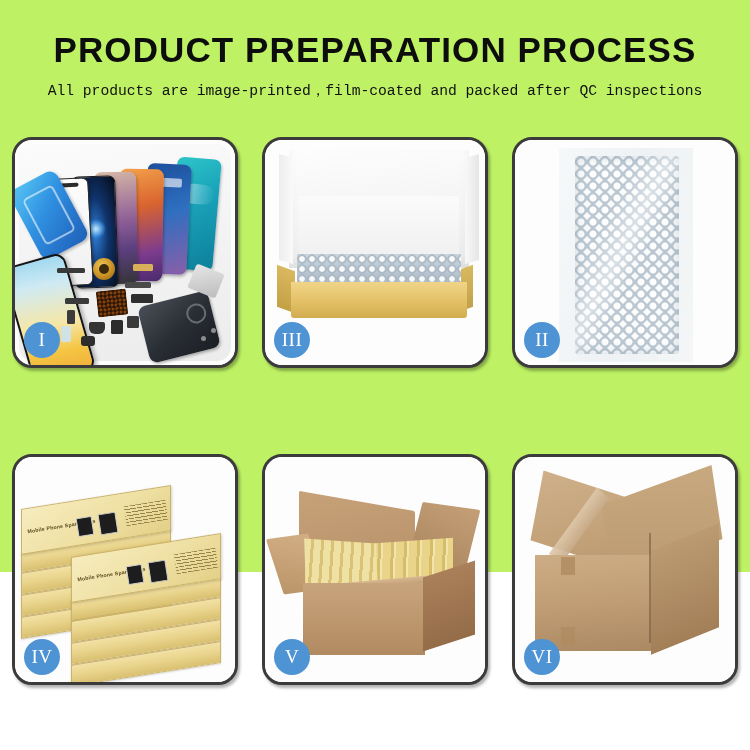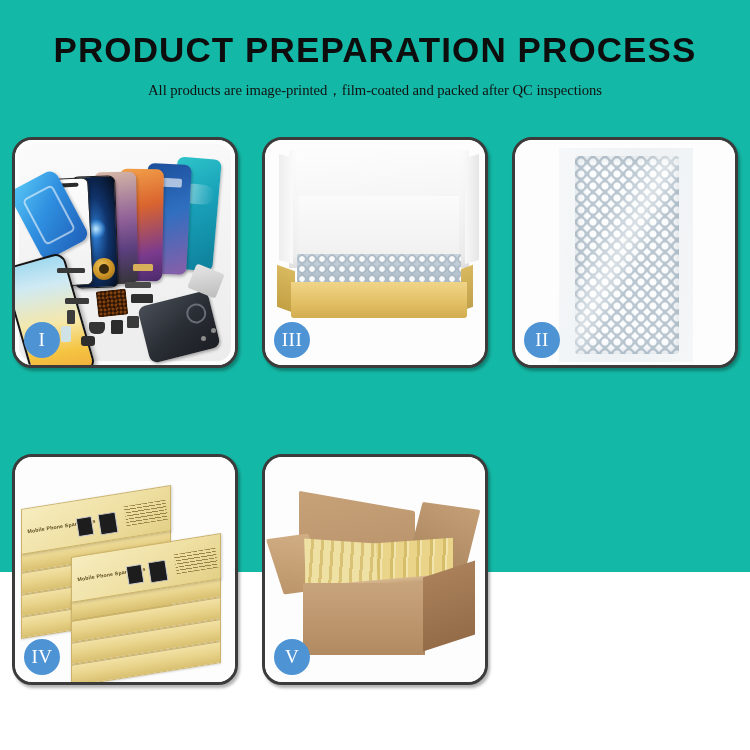--- a/index.html
+++ b/index.html
@@ -9,21 +9,21 @@
     height: 750px;
     background: #ffffff;
     font-family: "Liberation Sans", sans-serif;
     overflow: hidden;
   }
 
   #page {
     position: relative;
     width: 750px;
     height: 572px;
-    background: #14b8a6;
+    background: #bef264;
   }
 
   
   .header {
     position: absolute;
     top: 32px;
     left: 0;
     width: 750px;
     text-align: center;
   }
@@ -36,21 +36,21 @@
     font-family: "Liberation Sans", sans-serif;
     white-space: nowrap;
   }
   .sub-title {
     margin-top: 12px;
     font-size: 14.7px;
     font-weight: 400;
     letter-spacing: -0.05px;
     color: #111111;
     white-space: nowrap;
-    font-family: Liberation Serif, serif;
+    font-family: Liberation Mono, monospace;
   }
 
   
   .grid {
     position: absolute;
     left: 12px;
     top: 137px;
     width: 726px;
     height: 548px;
     display: grid;
@@ -512,15 +512,28 @@
         <div class="c5-inner"></div>
         <div class="c5-bars"></div>
         <div class="c5-bars2"></div>
         <div class="c5-lip"></div>
         <div class="c5-frontface"></div>
         <div class="c5-sideface"></div>
       </div>
       <div class="badge">V</div>
     </div>
 
+    <div class="panel">
+      <div class="stage">
+        <div class="c6-top"></div>
+        <div class="c6-top2"></div>
+        <div class="c6-tape"></div>
+        <div class="c6-front"></div>
+        <div class="c6-side"></div>
+        <div class="c6-seam"></div>
+        <div class="c6-tab" style="left:46px; top:100px; width:14px; height:18px;"></div>
+        <div class="c6-tab" style="left:46px; top:170px; width:14px; height:18px;"></div>
+      </div>
+      <div class="badge">VI</div>
+    </div>
 
   </div>
 </div>
 
 </body></html>

